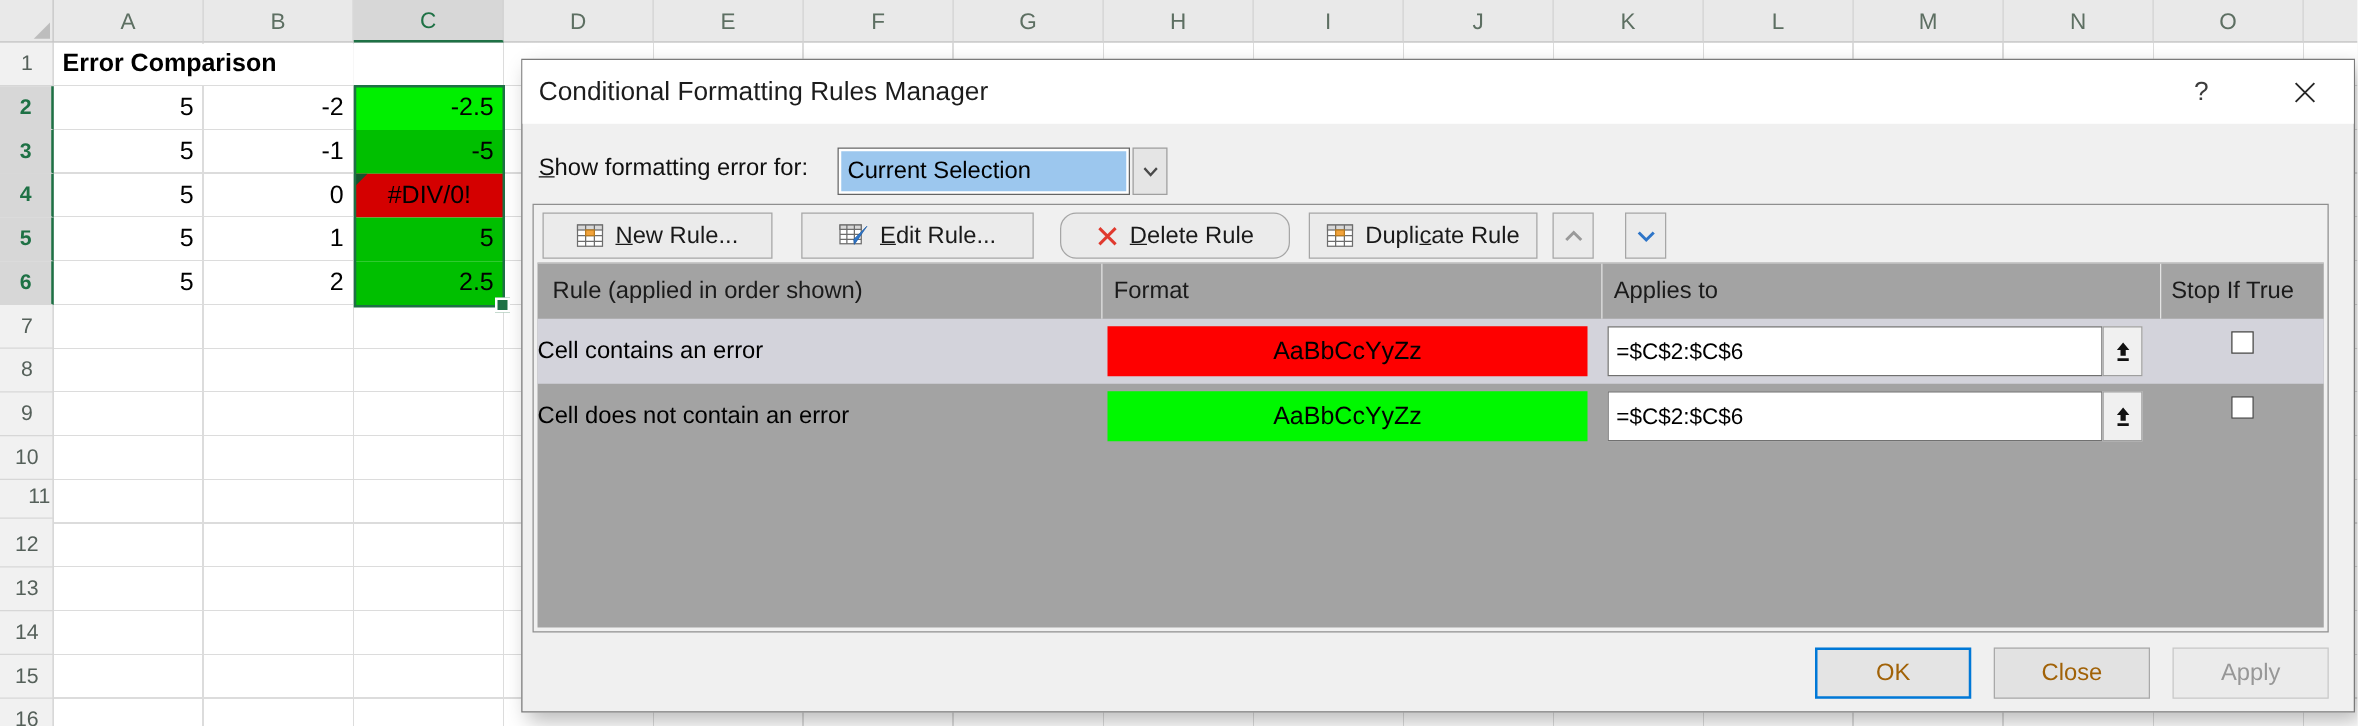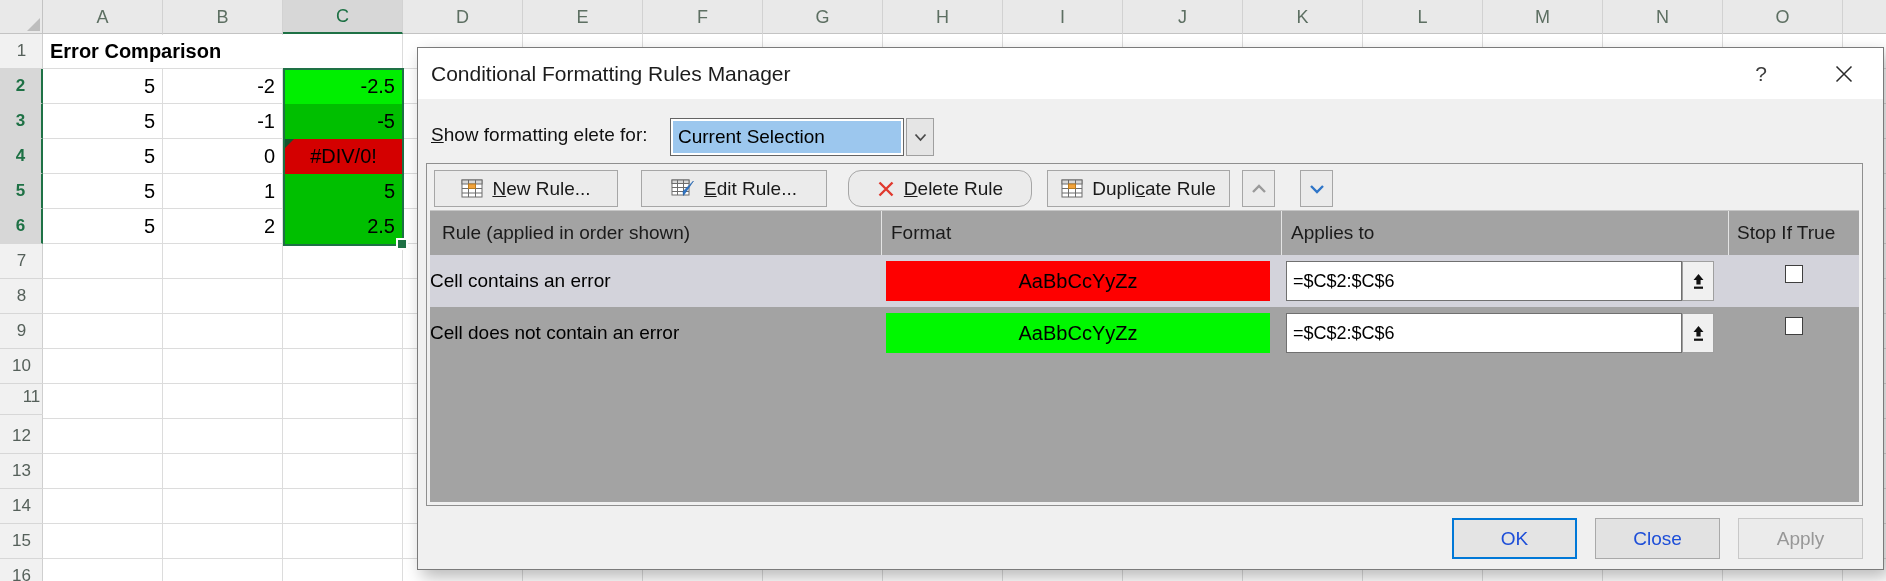--- a/index.html
+++ b/index.html
@@ -86,21 +86,21 @@
   .rr-applies{width:447px;position:relative;}
   .applies-input{position:absolute;left:4px;top:6px;width:396px;height:40px;box-sizing:border-box;
     border:1px solid #707070;background:#fff;font-family:"Liberation Sans",sans-serif;
     font-size:18px;padding:0 6px;color:#000;}
   .picker-btn{position:absolute;left:400px;top:6px;width:32px;height:40px;box-sizing:border-box;
     background:#f0f0f0;border:1px solid #9f9f9f;display:flex;align-items:center;justify-content:center;}
   .rr-stop{flex:1;display:flex;justify-content:center;}
   .cfcheckbox{width:18px;height:18px;box-sizing:border-box;border:1.5px solid #3f3f3f;
     background:#fff;margin-top:10px;}
   .fbtn{position:absolute;top:470px;width:125px;height:41px;box-sizing:border-box;
-    display:flex;align-items:center;justify-content:center;font-size:19px;color:#1d4ed8;
+    display:flex;align-items:center;justify-content:center;font-size:19px;color:#a16207;
     background:#e2e2e2;border:1px solid #a9a9a9;cursor:default;}
   .fbtn.ok{left:1034px;border:2px solid var(--focus-blue);background:#e4e4e4;}
   .fbtn.closeb{left:1177px;}
   .fbtn.apply{left:1320px;color:#979797;background:#ebebeb;border-color:#c8c8c8;}
 </style>
 </head>
 <body>
 
 <div class="sheet">
   <div class="grid-bg"></div>
@@ -169,21 +169,21 @@
     <span class="help-btn">
       <span>?</span>
     </span>
     <span class="close-btn">
       <svg width="18" height="18" viewBox="0 0 18 18">
         <path d="M1.5 1.5 L16.5 16.5 M16.5 1.5 L1.5 16.5" stroke="#2a2a2a" stroke-width="1.5" fill="none"></path>
       </svg>
     </span>
   </div>
 
-  <div class="show-label"><span></span><span class="u">S</span><span>how formatting elete for:</span></div>
+  <div class="show-label"><span></span><span class="u">S</span><span>how formatting error for:</span></div>
 
   <div class="combo">
     <span class="combo-hl">Current Selection</span>
   </div>
   <div class="combo-arrow">
     <svg width="13" height="9" viewBox="0 0 13 9">
       <path d="M1.5 1.5 L6.5 7 L11.5 1.5" stroke="#4a4a4a" stroke-width="1.8" fill="none"></path>
     </svg>
   </div>
 

